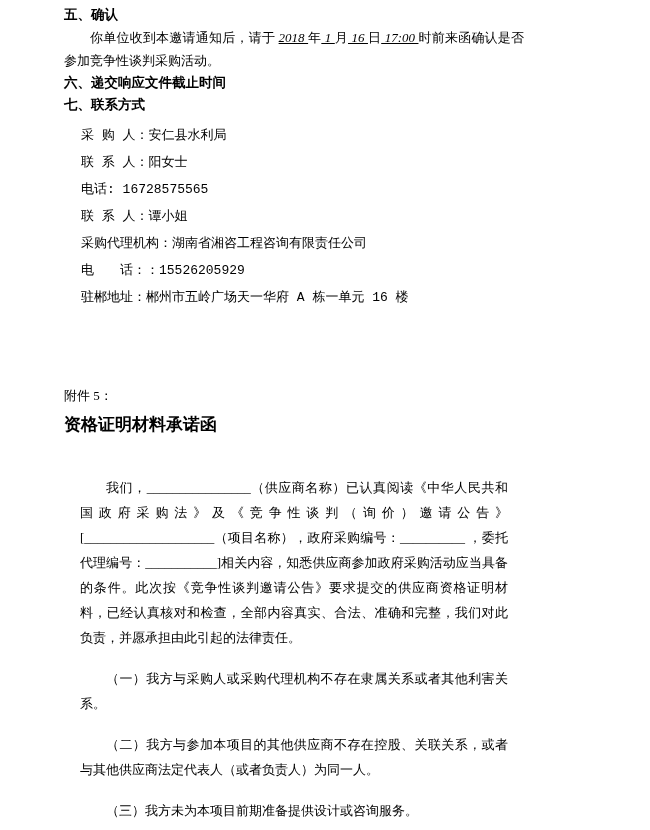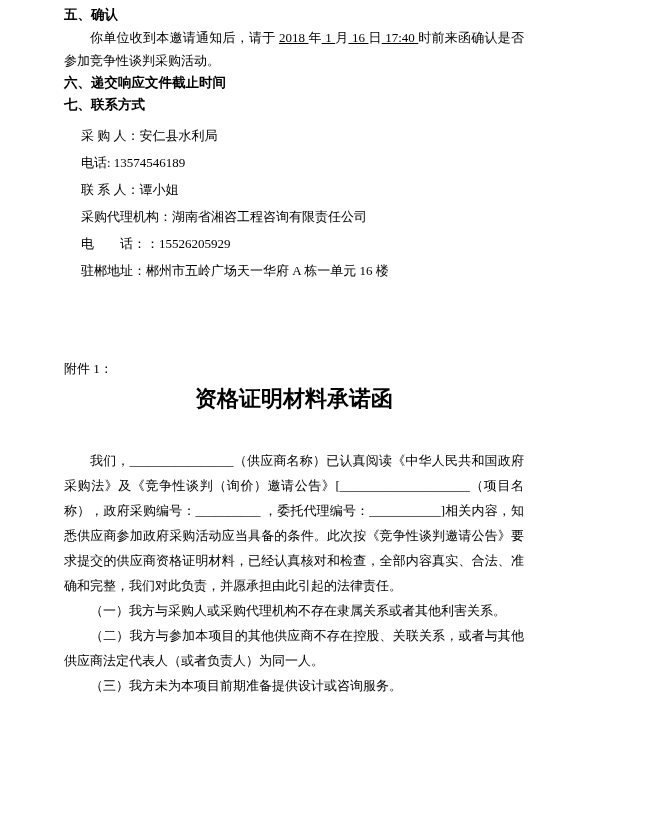--- a/index.html
+++ b/index.html
@@ -6,50 +6,51 @@
   body{
     width:650px;height:830px;overflow:hidden;
     background:#ffffff;color:#000000;
     font-family:"Liberation Serif","DejaVu Serif",serif;
     font-size:13px;
   }
   .page{padding:4px 56px 4px 64px;box-sizing:border-box;width:580px;height:830px;border-radius:26px;}
   .h{font-size:13.5px;font-weight:bold;margin:0;line-height:22px;}
   .para{margin:0;line-height:23px;text-indent:2em;text-align:justify;}
   .para-deadline{line-height:25px;}
-  .u{text-decoration:underline;}
-  .contact{margin-top:6px;}
+  .u{text-decoration:underline;font-style:italic;}
+  .contact{margin-top:6px;font-family:Liberation Mono, monospace;}
   .contact-line{margin:0;line-height:27px;padding-left:17px;text-align:left;}
   .att-label{margin:76px 0 0 0;line-height:18px;}
-  .att-title{margin:8px 0 0 0;line-height:26px;font-size:22px;font-weight:bold;text-align:center;}
+  .att-title{margin:8px 0 0 0;line-height:26px;font-size:17px;font-weight:bold;font-family:Liberation Mono, monospace;}
   .att-body{margin-top:36px;}
-  .decl{margin:0;line-height:25px;text-indent:2em;text-align:justify;}
+  .decl{margin:16px;line-height:25px;text-indent:2em;text-align:justify;}
 </style>
 </head>
 <body>
 
 <div class="page">
 
   <h2 class="h">五、确认</h2>
-  <p class="para"><span>你单位收到本邀请通知后，请于 </span><span class="u">2018 </span><span>年</span><span class="u"> 1 </span><span>月</span><span class="u"> 16 </span><span>日</span><span class="u"> 17:40 </span><span>时前来函确认是否参加竞争性谈判采购活动。</span></p>
+  <p class="para"><span>你单位收到本邀请通知后，请于 </span><span class="u">2018 </span><span>年</span><span class="u"> 1 </span><span>月</span><span class="u"> 16 </span><span>日</span><span class="u"> 17:00 </span><span>时前来函确认是否参加竞争性谈判采购活动。</span></p>
 
   <h2 class="h">六、递交响应文件截止时间</h2>
 
   <h2 class="h">七、联系方式</h2>
 
   <div class="contact">
     <p class="contact-line">采 购 人：安仁县水利局</p>
-    <p class="contact-line">电话: 13574546189</p>
+    <p class="contact-line">联 系 人：阳女士</p>
+    <p class="contact-line">电话: 16728575565</p>
     <p class="contact-line">联 系 人：谭小姐</p>
     <p class="contact-line">采购代理机构：湖南省湘咨工程咨询有限责任公司</p>
     <p class="contact-line">电　　话：：15526205929</p>
     <p class="contact-line">驻郴地址：郴州市五岭广场天一华府 A 栋一单元 16 楼</p>
   </div>
 
-  <p class="att-label">附件 1：</p>
+  <p class="att-label">附件 5：</p>
 
   <h1 class="att-title">资格证明材料承诺函</h1>
 
   <div class="att-body">
     <p class="decl">我们，________________（供应商名称）已认真阅读《中华人民共和国政府采购法》及《竞争性谈判（询价）邀请公告》[____________________（项目名称），政府采购编号：__________ ，委托代理编号：___________]相关内容，知悉供应商参加政府采购活动应当具备的条件。此次按《竞争性谈判邀请公告》要求提交的供应商资格证明材料，已经认真核对和检查，全部内容真实、合法、准确和完整，我们对此负责，并愿承担由此引起的法律责任。</p>
     <p class="decl">（一）我方与采购人或采购代理机构不存在隶属关系或者其他利害关系。</p>
     <p class="decl">（二）我方与参加本项目的其他供应商不存在控股、关联关系，或者与其他供应商法定代表人（或者负责人）为同一人。</p>
     <p class="decl">（三）我方未为本项目前期准备提供设计或咨询服务。</p>
   </div>
 

